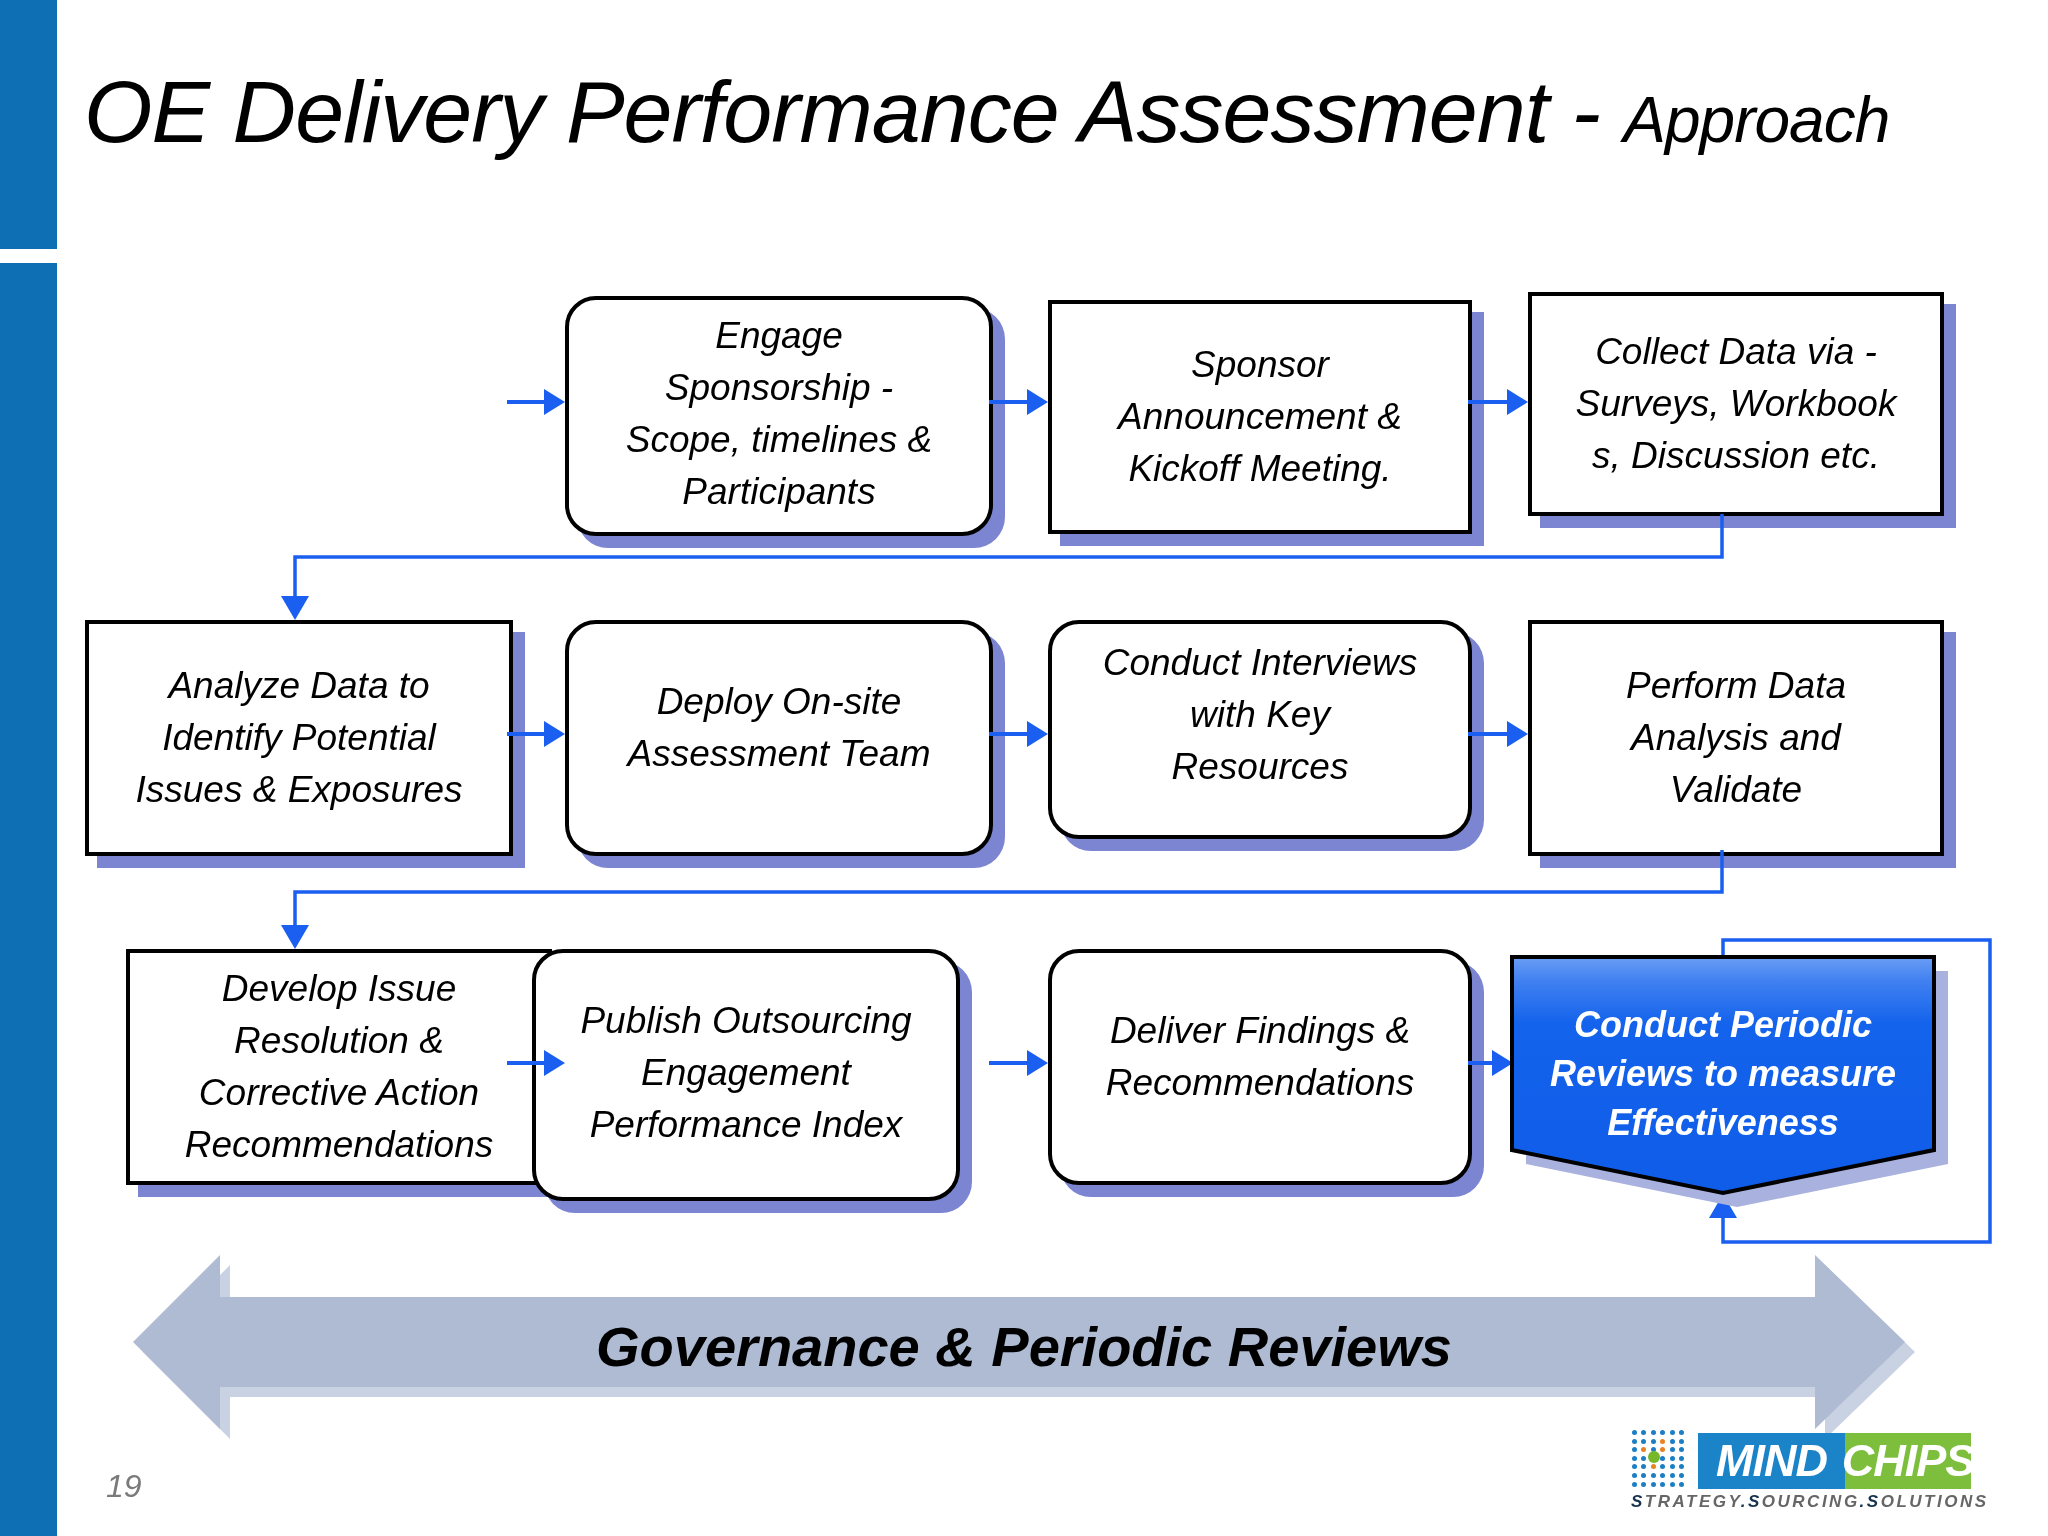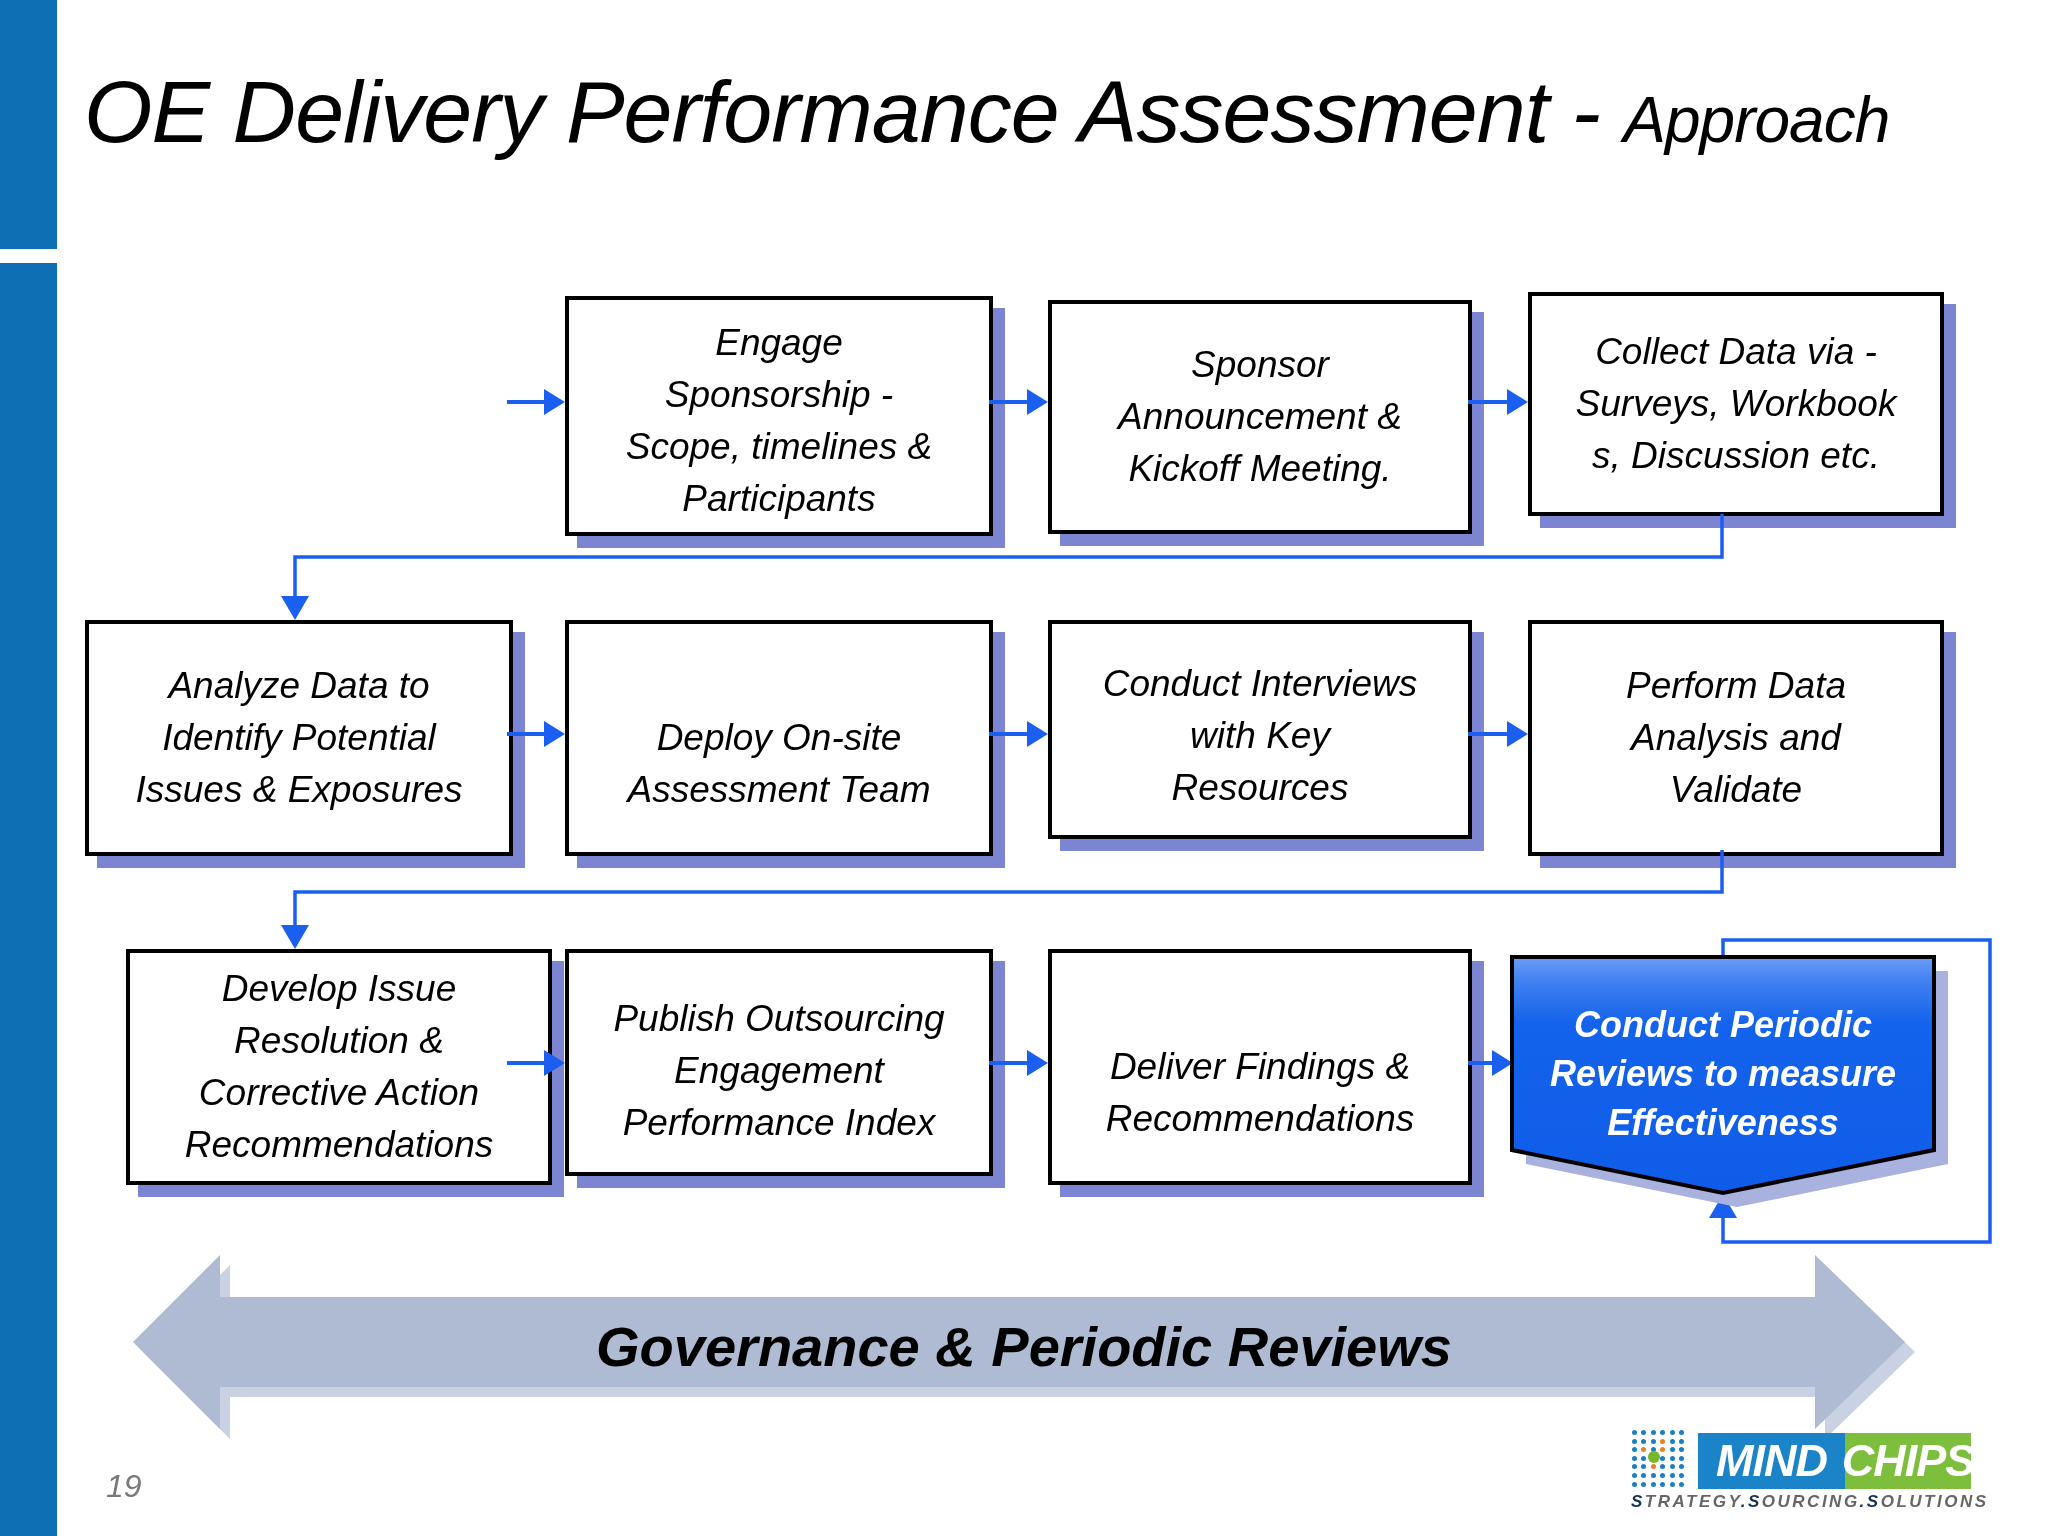--- a/index.html
+++ b/index.html
@@ -14,35 +14,35 @@
   .title{position:absolute;left:84px;top:64px;width:1930px;font-size:88px;line-height:1.1;
          letter-spacing:-1px;white-space:nowrap;}
   .title .sub{font-size:64px;}
 
   
   .fbox{position:absolute;background:#fff;border:4px solid #000;
         box-shadow:12px 12px 0 var(--box-shadow,#7c85d2);
         display:flex;align-items:center;justify-content:center;text-align:center;
         font-size:37px;line-height:52px;}
   .fbox .box-text{white-space:pre-wrap;display:block;width:100%;padding:0 6px;box-sizing:border-box;}
-  .fbox.align-top{align-items:center;}
+  .fbox.align-top{align-items:flex-start;border-radius:31px;}
   .fbox.green{background:var(--highlight-green,#e3f4c0);font-weight:bold;font-size:38px;}
   .fbox.green::before{content:"";position:absolute;left:2px;right:-7px;top:-11px;bottom:-9px;
         border:4px solid #000;pointer-events:none;}
 
   .b11{left:85px;top:292px;width:420px;height:220px;}
   .b12{left:565px;top:296px;width:420px;height:222px;padding-top:10px;box-sizing:content-box;}
   .b13{left:1048px;top:300px;width:416px;height:226px;}
   .b14{left:1528px;top:292px;width:408px;height:216px;}
   .b21{left:85px;top:620px;width:420px;height:228px;}
   .b22{left:565px;top:620px;width:420px;height:176px;padding-top:52px;}
   .b23{left:1048px;top:620px;width:416px;height:198px;padding-top:13px;}
   .b24{left:1528px;top:620px;width:408px;height:228px;}
   .b31{left:85px;top:949px;width:418px;height:228px;margin-left:41px;}
-  .b32{left:565px;top:949px;width:420px;height:202px;padding-top:17px;}
+  .b32{left:532px;top:949px;width:420px;height:202px;padding-top:42px;}
   .b33{left:1048px;top:949px;width:416px;height:176px;padding-top:52px;}
 
   
   .harrow{position:absolute;height:4px;background:var(--connector-blue,#1b5ff0);}
   .harrow::after{content:"";position:absolute;right:-21px;top:50%;transform:translateY(-50%);
        border-left:21px solid var(--connector-blue,#1b5ff0);
        border-top:13px solid transparent;border-bottom:13px solid transparent;}
   .ha1{left:507px;width:37px;top:400px;}
   .ha2{left:989px;width:38px;top:400px;}
   .ha3{left:1468px;width:39px;top:400px;}

